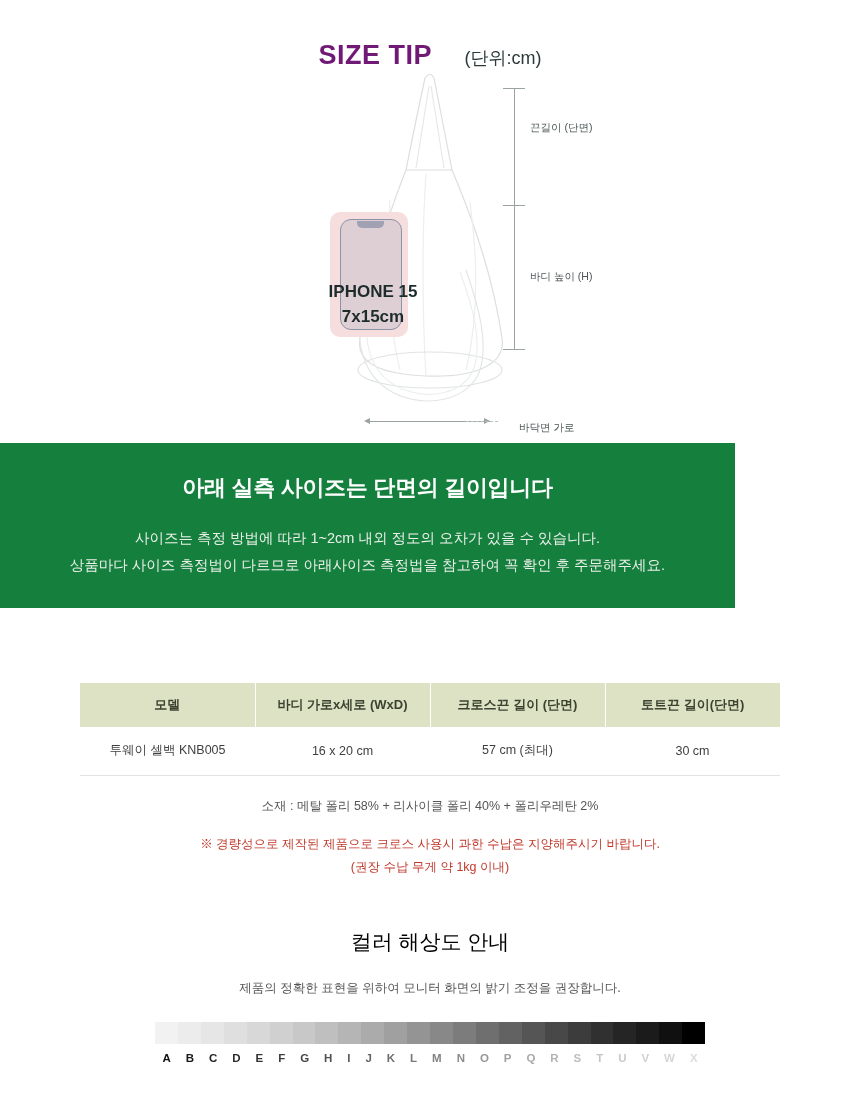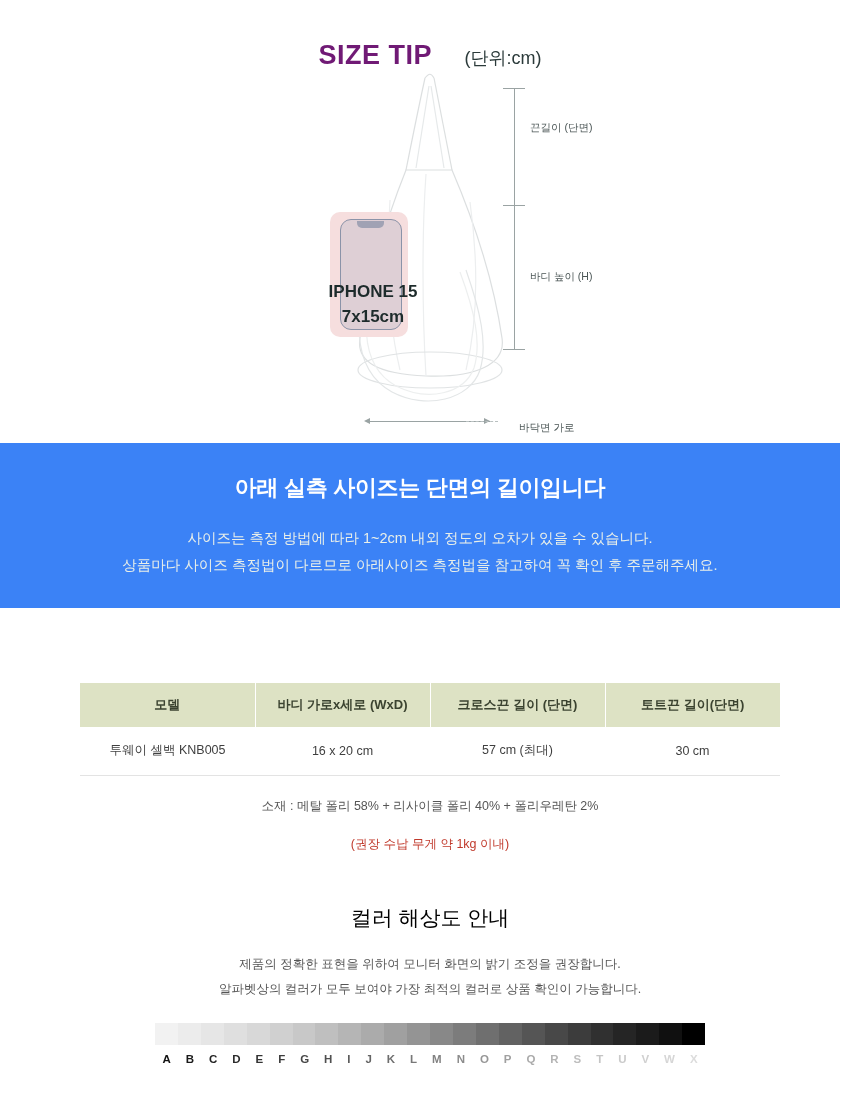--- a/index.html
+++ b/index.html
@@ -131,23 +131,23 @@
     border-right: 6px solid #9aa3a3;
   }
   .ah-right {
     border-top: 3.5px solid transparent;
     border-bottom: 3.5px solid transparent;
     border-left: 6px solid #9aa3a3;
   }
 
   
   .band {
-    width: 840px;
+    width: 735px;
     height: 165px;
-    background: #3b82f6;
+    background: #15803d;
     color: #ffffff;
     text-align: center;
     padding-top: 30px;
   }
   .band-title {
     font-size: 22px;
     font-weight: bold;
     letter-spacing: -0.3px;
     margin-bottom: 22px;
   }
@@ -322,28 +322,28 @@
         <td>16 x 20 cm</td>
         <td>57 cm (최대)</td>
         <td>30 cm</td>
       </tr>
     </tbody>
   </table>
 
   <div class="material">소재 : 메탈 폴리 58% + 리사이클 폴리 40% + 폴리우레탄 2%</div>
 
   <div class="warn">
+    <div>※ 경량성으로 제작된 제품으로 크로스 사용시 과한 수납은 지양해주시기 바랍니다.</div>
     <div>(권장 수납 무게 약 1kg 이내)</div>
   </div>
 </section>
 
 <section class="color-guide">
   <div class="cg-title">컬러 해상도 안내</div>
   <div class="cg-line">제품의 정확한 표현을 위하여 모니터 화면의 밝기 조정을 권장합니다.</div>
-  <div class="cg-line">알파벳상의 컬러가 모두 보여야 가장 최적의 컬러로 상품 확인이 가능합니다.</div>
 
   <div class="gradient-wrap">
     <div class="gradient-bar" id="gradient-bar">
         <span style="background: rgb(242, 242, 242);"></span>
         <span style="background: rgb(236, 236, 236);"></span>
         <span style="background: rgb(230, 230, 230);"></span>
         <span style="background: rgb(223, 223, 223);"></span>
         <span style="background: rgb(216, 216, 216);"></span>
         <span style="background: rgb(208, 208, 208);"></span>
         <span style="background: rgb(200, 200, 200);"></span>

